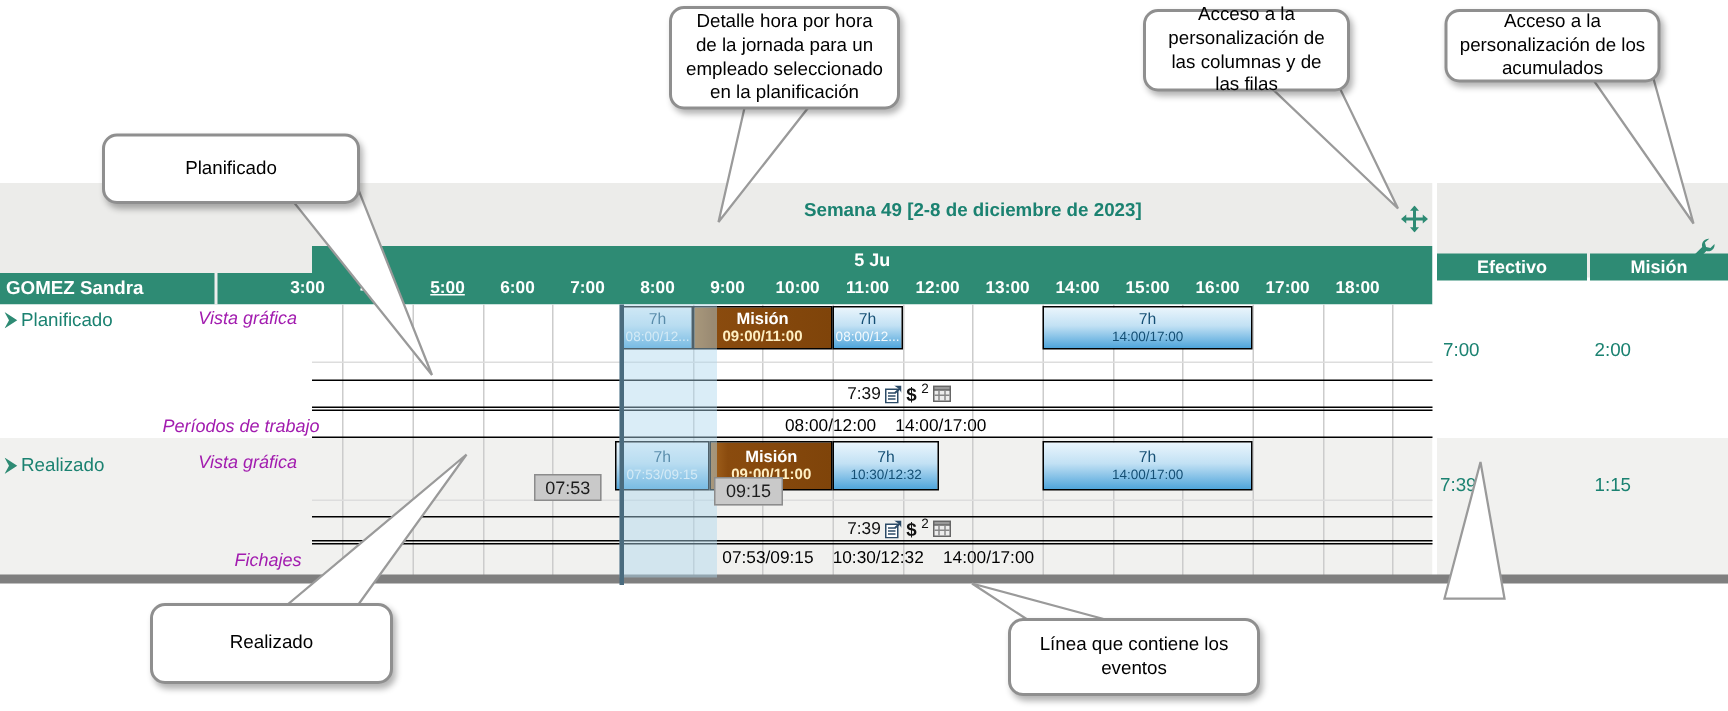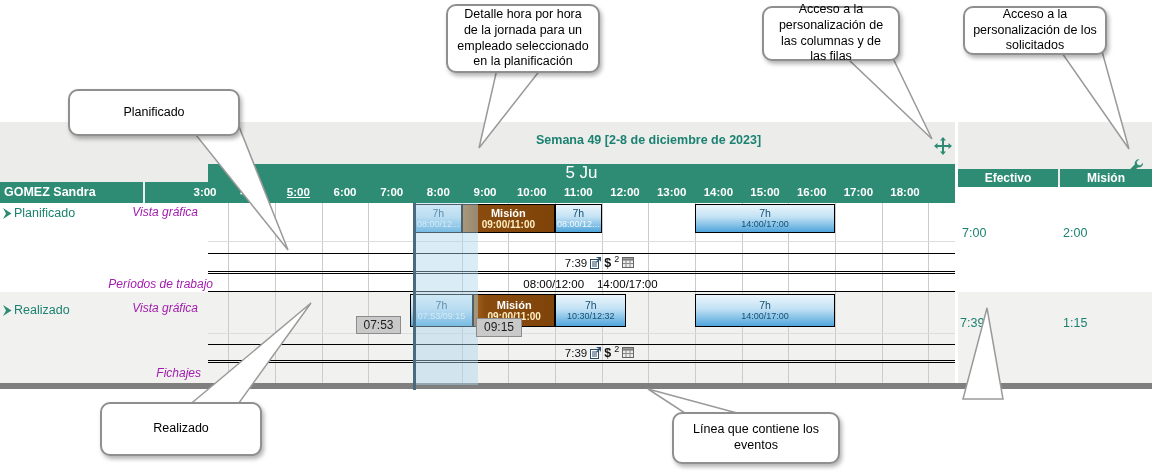--- a/index.html
+++ b/index.html
@@ -8,21 +8,21 @@
          font-family:"Liberation Sans",sans-serif;overflow:hidden;}
 
   
   .toolbar-main{position:absolute;left:0;top:122px;width:955px;height:60px;background:#ECECEA;}
   .toolbar-right{position:absolute;left:958px;top:122px;width:194px;height:63px;background:#ECECEA;}
   .title{position:absolute;left:536px;top:133px;font-size:12.5px;font-weight:bold;color:#1B8271;white-space:pre;}
   .move-icon{position:absolute;left:934px;top:137px;width:18px;height:18px;cursor:pointer;}
   .wrench-icon{position:absolute;left:1126px;top:158px;width:18px;height:18px;cursor:pointer;}
 
   .day-band{position:absolute;left:208px;top:164px;width:747px;height:18px;background:#2E8B74;
-            color:#fff;font-weight:normal;font-size:17px;text-align:center;line-height:18px;}
+            color:#fff;font-weight:bold;font-size:12px;text-align:center;line-height:18px;}
   .header-row{position:absolute;left:0;top:182px;width:955px;height:21px;background:#2E8B74;}
   .employee-cell{position:absolute;left:0;top:0;width:145px;height:21px;border-right:2px solid #EDEDED;
                  color:#fff;font-weight:bold;font-size:12.5px;line-height:21px;padding-left:4px;}
   .hour-label{position:absolute;top:0;height:21px;line-height:21px;text-align:center;
               color:#fff;font-weight:bold;font-size:11.5px;}
 
   .acc-header-cell{position:absolute;top:169px;height:18px;background:#2E8B74;color:#fff;
                    font-weight:bold;font-size:12px;text-align:center;line-height:18px;}
 
   
@@ -240,20 +240,21 @@
     <svg width="12" height="11" viewBox="0 0 12 11">
       <rect x="0.5" y="0.5" width="11" height="10" fill="#EDEDED" stroke="#666"></rect>
       <rect x="0.5" y="0.5" width="11" height="2.5" fill="#9A9A9A" stroke="#666"></rect>
       <line x1="4" y1="3" x2="4" y2="10" stroke="#888"></line>
         <line x1="8" y1="3" x2="8" y2="10" stroke="#888"></line>
         <line x1="1" y1="6.5" x2="11" y2="6.5" stroke="#888"></line>
     </svg>
   </div>
 
   <div class="it-label" style="left:0;top:366px;width:201px;">Fichajes</div>
+  <div class="values-line" style="top:366px;padding-left:8px;">07:53/09:15    10:30/12:32    14:00/17:00</div>
 
   <div class="thickbar"></div>
 
   <div class="band"></div>
   <div class="cursor"></div>
 
   <div class="acc-val" style="left:962px;top:226px;">7:00</div>
   <div class="acc-val" style="left:1063px;top:226px;">2:00</div>
   <div class="acc-val" style="left:960px;top:316px;">7:39</div>
   <div class="acc-val" style="left:1063px;top:316px;">1:15</div>
@@ -264,17 +265,17 @@
     <polygon points="848,59 888,48 932,139"></polygon>
     <polygon points="1062,53 1100,44 1129,149"></polygon>
     <polygon points="187,407 231,414 311,303"></polygon>
     <polygon points="694,419 737,413 648,389"></polygon>
     <polygon points="963,399 1003,399 987,308"></polygon>
   </svg>
 
   <div class="bubble" style="left:68px;top:89px;width:172px;height:47px;">Planificado</div>
   <div class="bubble" style="left:446px;top:4px;width:154px;height:69px;">Detalle hora por hora de la jornada para un empleado seleccionado en la planificación</div>
   <div class="bubble" style="left:762px;top:6px;width:138px;height:55px;">Acceso a la personalización de las columnas y de las filas</div>
-  <div class="bubble" style="left:963px;top:6px;width:144px;height:49px;">Acceso a la personalización de los solicitados</div>
+  <div class="bubble" style="left:963px;top:6px;width:144px;height:49px;">Acceso a la personalización de los acumulados</div>
   <div class="bubble" style="left:100px;top:402px;width:162px;height:54px;">Realizado</div>
   <div class="bubble" style="left:672px;top:412px;width:168px;height:52px;">Línea que contiene los eventos</div>
 
 </div>
 
 </body></html>

